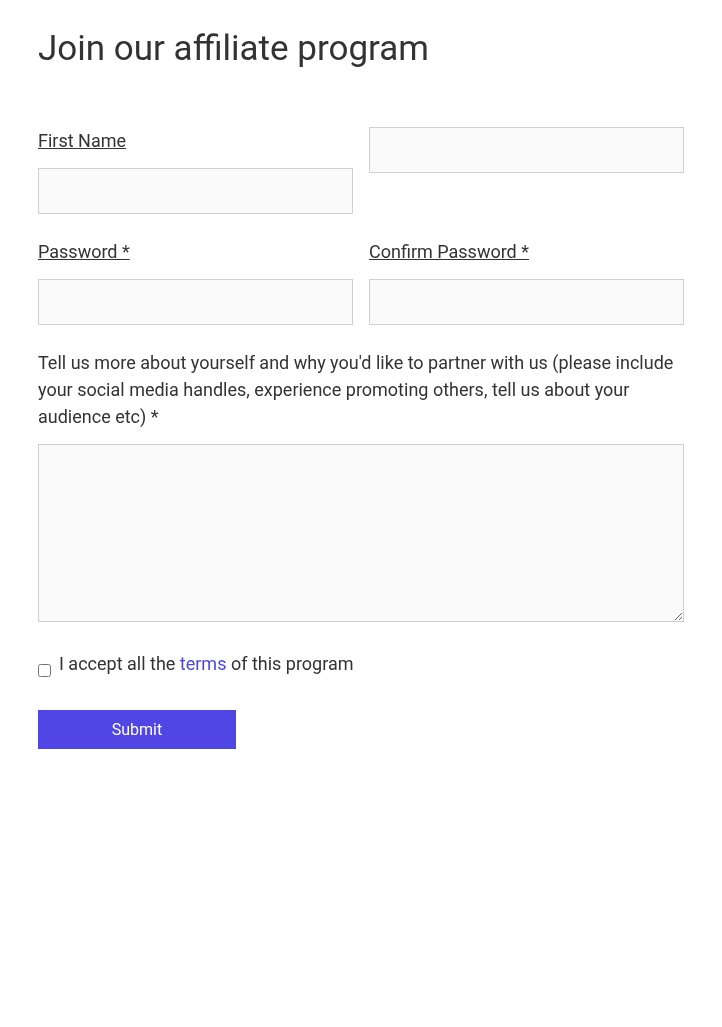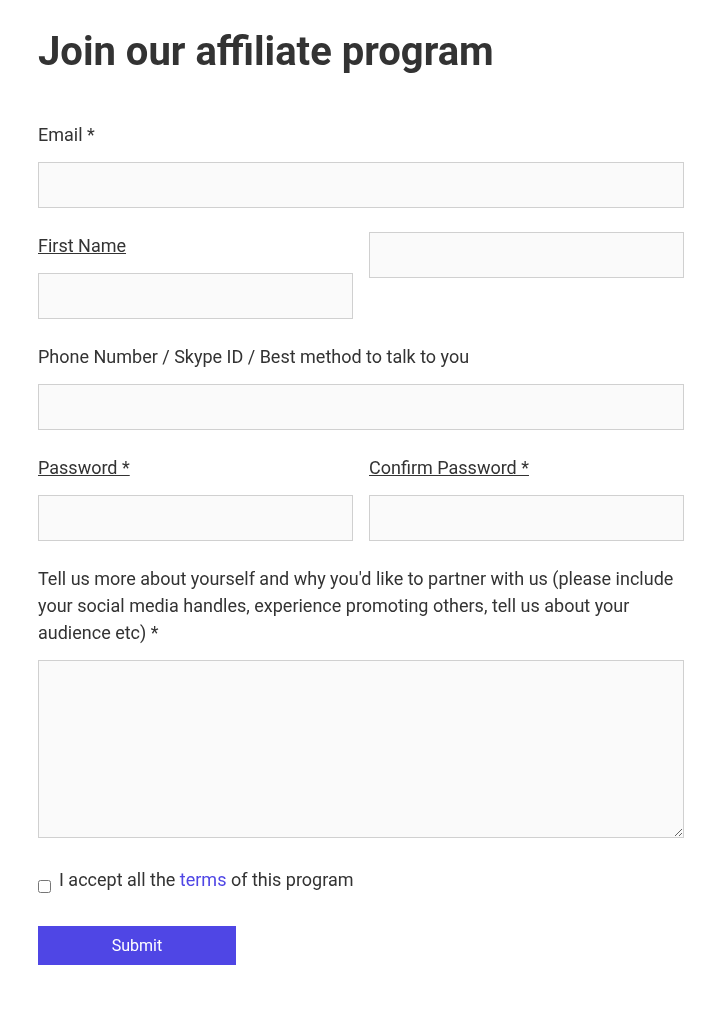--- a/index.html
+++ b/index.html
@@ -7,24 +7,24 @@
       margin: 0;
       padding: 0;
     }
     body {
       font-family: -apple-system, BlinkMacSystemFont, "Segoe UI", Roboto, Helvetica, Arial, sans-serif;
       background: #ffffff;
       color: #333333;
       padding: 20px 38px;
     }
     h1 {
-      font-size: 40px;
-      font-weight: 700;
+      font-size: 35px;
+      font-weight: 400;
       color: #333333;
-      margin-bottom: 46px;
+      margin-bottom: 58px;
       margin-top: 8px;
     }
     .form-group {
       margin-bottom: 24px;
     }
     .form-row {
       display: flex;
       gap: 16px;
       margin-bottom: 24px;
     }
@@ -91,39 +91,31 @@
       font-family: inherit;
     }
   </style>
 </head>
 <body>
 
 <h1>Join our affiliate program</h1>
 
 <form>
 
-  <div class="form-group">
-    <label>Email *</label>
-    <input type="email" style="">
-  </div>
 
   <div class="form-row">
     <div class="form-col">
       <label>First Name</label>
       <input type="text" style="">
     </div>
     <div class="form-col">
       <input type="text" style="">
     </div>
   </div>
 
-  <div class="form-group">
-    <label>Phone Number / Skype ID / Best method to talk to you</label>
-    <input type="text" style="">
-  </div>
 
 
   <div class="form-row">
     <div class="form-col">
       <label>Password *</label>
       <input type="password" style="">
     </div>
     <div class="form-col">
       <label>Confirm Password *</label>
       <input type="password" style="">

